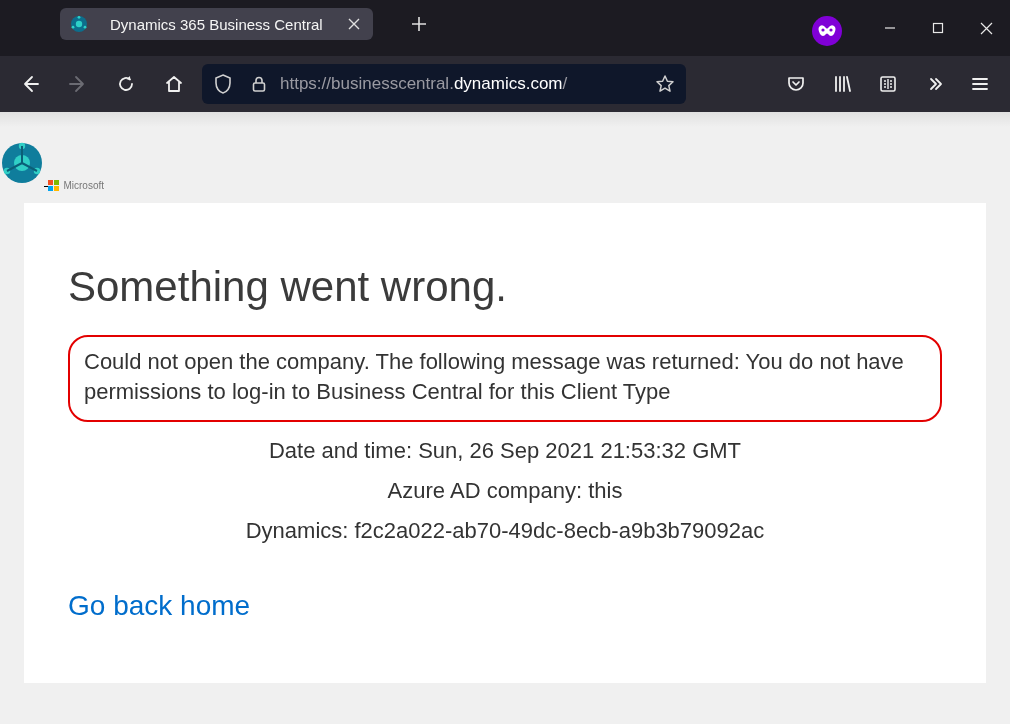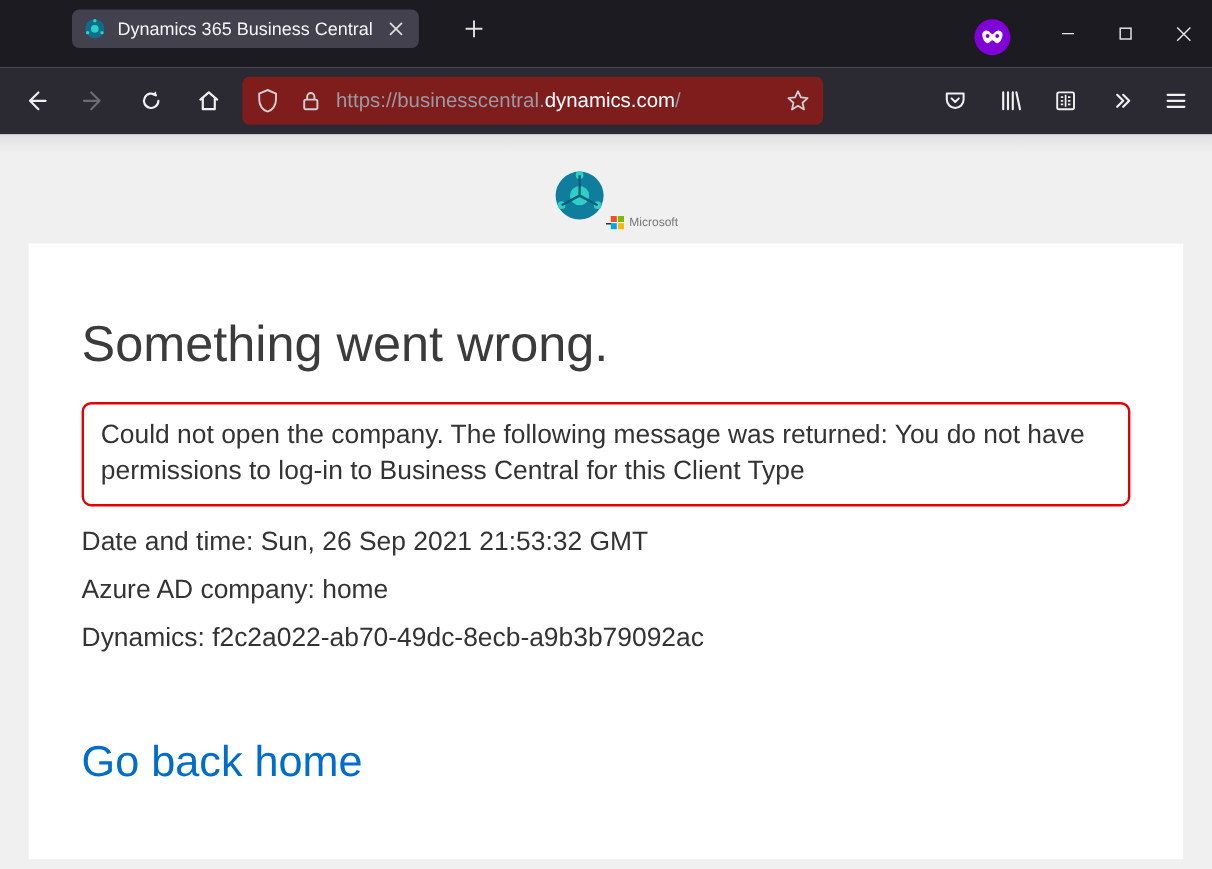--- a/index.html
+++ b/index.html
@@ -1,55 +1,55 @@
 <!DOCTYPE html>
 <html><head>
 <meta charset="utf-8">
 <style>
   * { box-sizing: border-box; margin: 0; padding: 0; }
   html, body { width: 1010px; height: 724px; font-family: "Segoe UI", Arial, sans-serif; background:#f0f0f0; overflow:hidden; }
   
   .titlebar { display:flex; align-items:flex-start; height:56px; background:#1c1b22; color:#e0e0e0; }
   .tab-strip { display:flex; align-items:center; padding:8px 0 0 60px; gap:12px; }
-  .tab { display:flex; align-items:center; gap:10px; background:#42414d; border-radius:6px; padding:6px 10px 6px 10px; height:32px; }
+  .tab { display:flex; align-items:center; gap:22px; background:#42414d; border-radius:6px; padding:6px 10px 6px 10px; height:32px; }
   .favicon { width:18px; height:18px; display:flex; align-items:center; justify-content:center; }
   .tab-title { font-size:15px; color:#f5f5f5; white-space:nowrap; }
   .tab-close { width:18px; height:18px; display:flex; align-items:center; justify-content:center; color:#e0e0e0; cursor:pointer; font-size:16px; }
   .newtab { width:32px; height:32px; display:flex; align-items:center; justify-content:center; color:#e0e0e0; cursor:pointer; font-size:22px; margin-left:18px; }
   .title-right { margin-left:auto; display:flex; align-items:center; height:56px; }
   .mask-badge { width:30px; height:30px; border-radius:50%; background:#8000d7; display:flex; align-items:center; justify-content:center; margin-right:24px; margin-top:6px;}
   .win-btn { width:48px; height:40px; display:flex; align-items:center; justify-content:center; color:#e8e8e8; cursor:pointer; }
   .win-btn svg { stroke:#e8e8e8; }
   
   .toolbar { display:flex; align-items:center; height:56px; background:#2b2a33; padding:0 10px; gap:8px; }
   .tb-btn { width:40px; height:40px; display:flex; align-items:center; justify-content:center; color:#f0f0f0; cursor:pointer; border-radius:4px; }
   .tb-btn.disabled { color:#6b6b73; cursor:default; }
-  .urlbar { display:flex; align-items:center; flex:0 0 auto; width:484px; height:40px; background:#7f1d1d; border-radius:6px; padding:0 6px; gap:6px; }
+  .urlbar { display:flex; align-items:center; flex:0 0 auto; width:484px; height:40px; background:#0f172a; border-radius:6px; padding:0 6px; gap:6px; }
   .urlbar .ub-icon { width:30px; height:30px; display:flex; align-items:center; justify-content:center; color:#d0d0d0; }
   .url-text { flex:1; white-space:nowrap; overflow:hidden; font-size:17px; }
   .url-text .proto { color:#9a9aa2; }
   .url-text .sub  { color:#9a9aa2; }
   .url-text .dom  { color:#ffffff; }
   .url-text .path { color:#9a9aa2; }
   .right-icons { display:flex; align-items:center; gap:6px; margin-left:auto; }
   .shadow-line { height:15px; background:linear-gradient(#e0e0e0,#f0f0f0); }
   
   .page-wrap { padding:0; }
-  .logo-area { text-align:center; padding:14px 0 6px 16px;text-decoration:underline; }
+  .logo-area { text-align:left; padding:14px 0 6px 0;text-decoration:underline; }
   .bc-logo { display:inline-block; }
   .ms-logo { margin-top:10px; font-size:10px; color:#777; display:inline-flex; align-items:center; gap:4px;}
   .ms-grid { display:inline-grid; grid-template-columns:5px 5px; grid-template-rows:5px 5px; gap:1px;}
   .ms-grid span:nth-child(1){background:#f25022;} .ms-grid span:nth-child(2){background:#7fba00;}
   .ms-grid span:nth-child(3){background:#00a4ef;} .ms-grid span:nth-child(4){background:#ffb900;}
   .card { background:#ffffff; margin:6px 24px 0 24px; padding:60px 44px 60px 44px; min-height:480px; }
   .heading { font-size:42px; font-weight:300; color:#3b3b3b; margin-bottom:24px; }
-  .err-box { border:2px solid #e30000; border-radius:8px; padding:10px 14px 14px 14px; margin-bottom:16px; }
+  .err-box { border:2px solid #e30000; border-radius:20px; padding:10px 14px 14px 14px; margin-bottom:16px; }
   .err-box p { font-size:22px; color:#333; line-height:1.35; }
-  .info { font-size:22px; color:#333; margin:14px 0; }
-  .link { font-size:36px; color:#006dcc; margin-top:56px; display:inline-block; cursor:pointer; }
+  .info { font-size:22px; color:#333; margin:14px 0;text-align:center; }
+  .link { font-size:28px; color:#006dcc; margin-top:32px; display:inline-block; cursor:pointer; }
   svg { display:block; }
 </style>
 </head>
 <body>
 
 <div class="titlebar">
   <div class="tab-strip">
     <div class="tab">
       <span class="favicon">
         <svg width="18" height="18" viewBox="0 0 18 18">
@@ -204,21 +204,21 @@
     <h1 class="heading">Something went wrong.</h1>
 
     <div class="err-box">
       <p>Could not open the company. The following message was returned: You do not have permissions to log-in to Business Central for this Client Type</p>
     </div>
 
     <p class="info">
       <span>Date and time: </span><span>Sun, 26 Sep 2021 21:53:32 GMT</span>
     </p>
     <p class="info">
-      <span>Azure AD company: </span><span>home</span>
+      <span>Azure AD company: </span><span>this</span>
     </p>
     <p class="info">
       <span>Dynamics: </span><span>f2c2a022-ab70-49dc-8ecb-a9b3b79092ac</span>
     </p>
 
     <a class="link">Go back home</a>
   </div>
 </div>
 
 </body></html>

